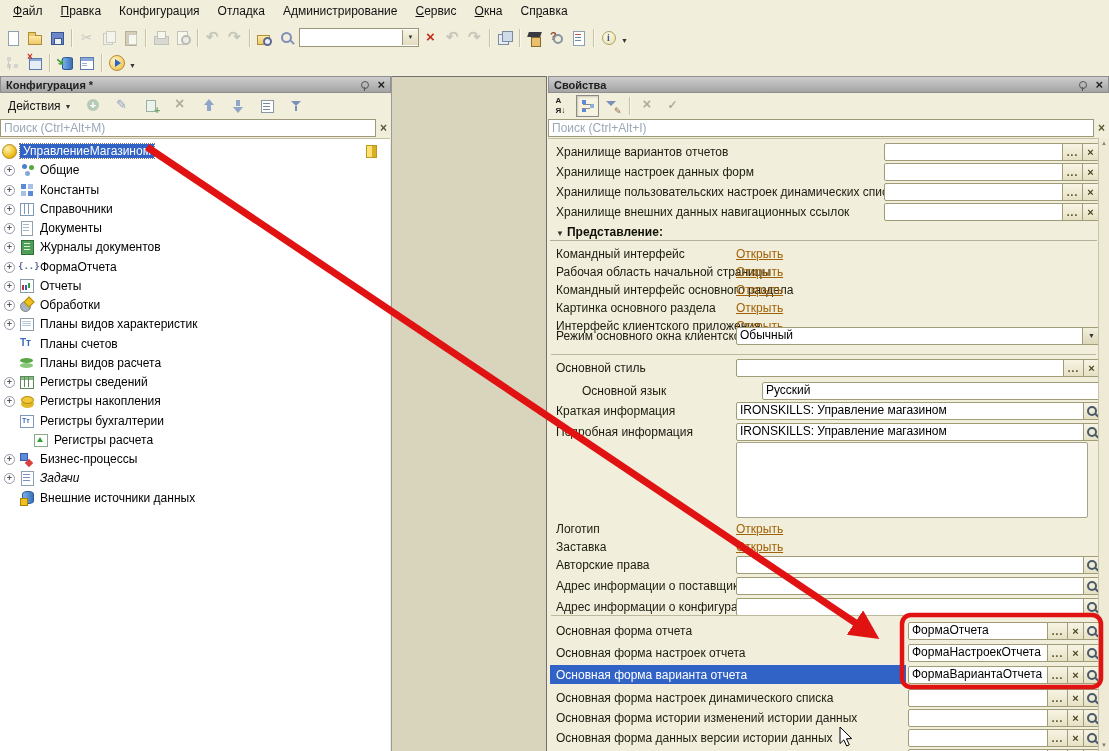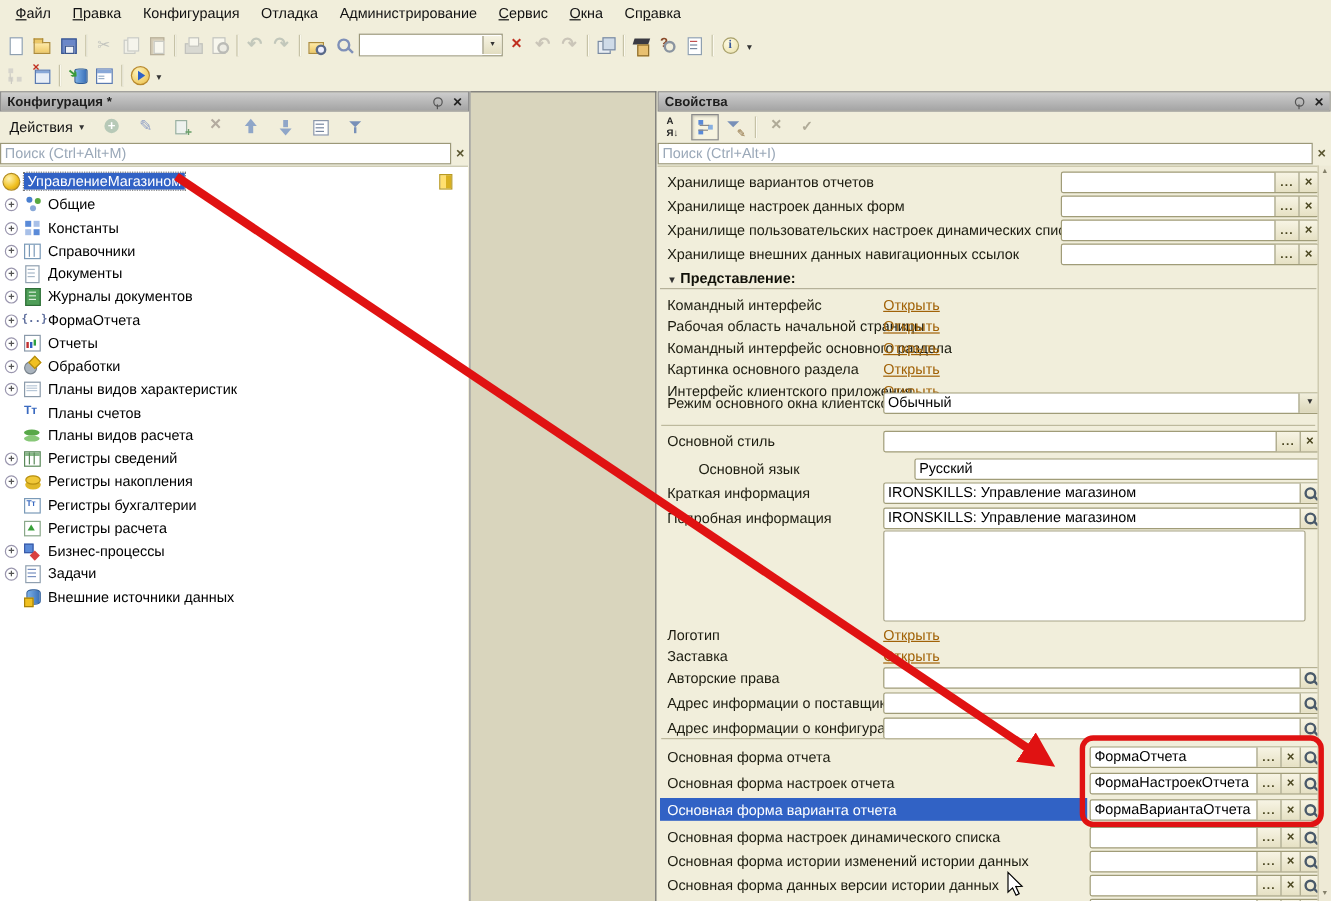--- a/index.html
+++ b/index.html
@@ -389,33 +389,33 @@
       </div>
       <div class="trow" style="top: 253px;">
         <span class="exp">+</span>
         <i class="ti ti-accumulation-registers" style="left: 19px;"></i>
         <span class="tlabel" style="left: 40px;">Регистры накопления</span>
       </div>
       <div class="trow" style="top: 273px;">
         <i class="ti ti-accounting-registers" style="left: 19px;"></i>
         <span class="tlabel" style="left: 40px;">Регистры бухгалтерии</span>
       </div>
-      <div class="trow" style="top: 292px;">
+      <div class="trow" style="top: 292px; margin-left: 14px;">
         <i class="ti ti-calculation-registers" style="left: 19px;"></i>
         <span class="tlabel" style="left: 40px;">Регистры расчета</span>
       </div>
       <div class="trow" style="top: 311px;">
         <span class="exp">+</span>
         <i class="ti ti-business-processes" style="left: 19px;"></i>
         <span class="tlabel" style="left: 40px;">Бизнес-процессы</span>
       </div>
       <div class="trow" style="top: 330px;">
         <span class="exp">+</span>
         <i class="ti ti-tasks" style="left: 19px;"></i>
-        <span class="tlabel" style="left: 40px;">Задачи</span>
+        <span class="tlabel" style="left: 40px; font-style: italic;">Задачи</span>
       </div>
       <div class="trow" style="top: 350px;">
         <i class="ti ti-external-data-sources" style="left: 19px;"></i>
         <span class="tlabel" style="left: 40px;">Внешние источники данных</span>
       </div>
     </div>
 </div>
 
 <div id="rightpanel" class="panel">
   <div class="phead">

